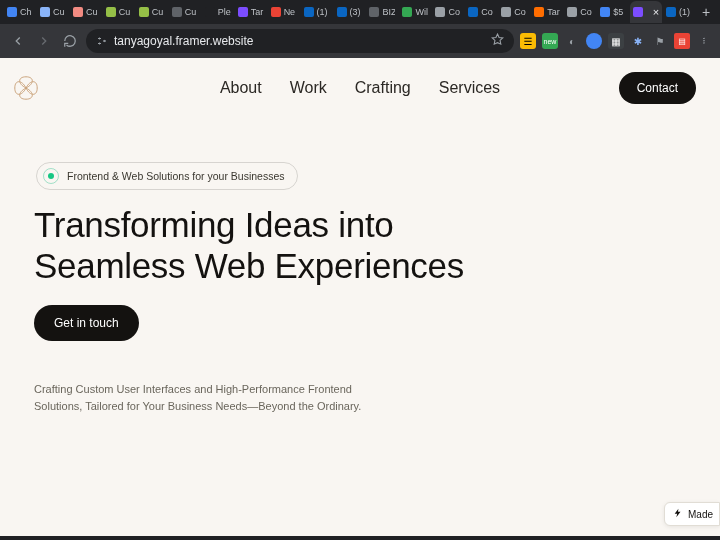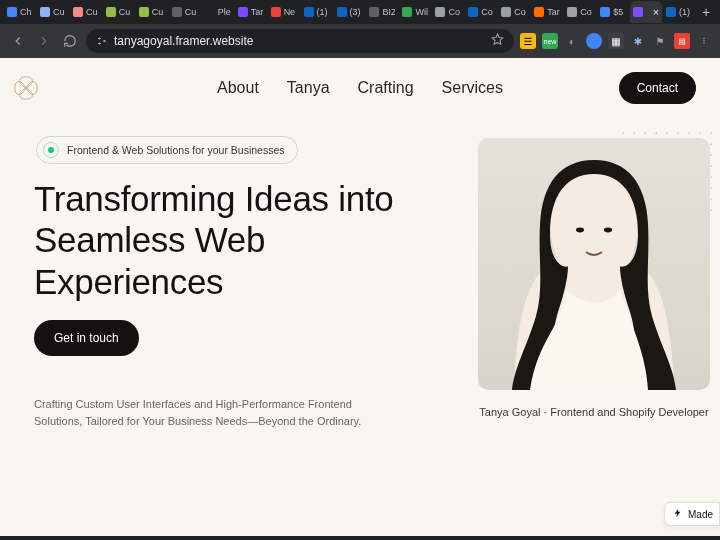--- a/index.html
+++ b/index.html
@@ -152,20 +152,21 @@
     display: inline-flex;
     align-items: center;
     gap: 8px;
     border: 1px solid rgba(20,18,16,0.15);
     border-radius: 18px;
     padding: 5px 12px 5px 6px;
     font-size: 10.5px;
     color: #3a372f;
     margin-bottom: 14px;
     margin-left: 2px;
+    margin-top: 26px;
   }
   .badge .dot {
     width: 16px; height: 16px;
     border-radius: 50%;
     border: 1px solid rgba(0,180,120,0.35);
     display: flex; align-items: center; justify-content: center;
   }
   .badge .dot::after {
     content: "";
     width: 6px; height: 6px;
@@ -394,21 +395,21 @@
           <g stroke="#c9a27a" stroke-width="1.4" fill="none">
             <path d="M20 20 C8 14,8 4,20 4 C32 4,32 14,20 20"></path>
             <path d="M20 20 C32 26,32 36,20 36 C8 36,8 26,20 20"></path>
             <path d="M20 20 C14 8,4 8,4 20 C4 32,14 32,20 20"></path>
             <path d="M20 20 C26 32,36 32,36 20 C36 8,26 8,20 20"></path>
           </g>
         </svg>
     </div>
     <nav class="nav">
       <a>About</a>
-      <a>Tanya</a>
+      <a>Work</a>
       <a>Crafting</a>
       <a>Services</a>
     </nav>
     <div class="contact-btn">
       <span>Contact</span>
     </div>
   </div>
 
   <div class="hero">
     <div class="hero-left">
@@ -416,34 +417,20 @@
         <span class="dot"></span>
         <span>Frontend &amp; Web Solutions for your Businesses</span>
       </div>
       <h1 class="headline">Transforming Ideas into Seamless Web Experiences</h1>
       <div class="cta">
         <span>Get in touch</span>
       </div>
       <p class="tagline">Crafting Custom User Interfaces and High-Performance Frontend Solutions, Tailored for Your Business Needs—Beyond the Ordinary.</p>
     </div>
 
-    <div class="hero-right">
-      <div class="dot-grid"></div>
-      <div class="portrait">
-        <svg width="232" height="252" viewBox="0 0 232 252">
-          <path d="M116 26 C142 26 158 48 160 78 C161 100 154 120 150 130 C168 120 186 150 192 200 C196 232 196 252 196 252 L36 252 C36 252 36 232 40 200 C46 150 64 120 82 130 C78 120 71 100 72 78 C74 48 90 26 116 26 Z" fill="#f4ece2"></path>
-          <path d="M116 22 C150 22 168 46 170 86 C172 120 166 150 174 178 C182 206 196 230 198 252 L150 252 C150 252 164 210 152 174 C146 156 142 140 142 128 C142 130 160 130 160 96 C160 58 144 36 116 36 C88 36 72 58 72 96 C72 130 90 130 90 128 C90 140 86 156 80 174 C68 210 82 252 82 252 L34 252 C36 230 50 206 58 178 C66 150 60 120 62 86 C64 46 82 22 116 22 Z" fill="#1b1713"></path>
-          <ellipse cx="102" cy="92" rx="4" ry="2.4" fill="#1b1713"></ellipse>
-          <ellipse cx="130" cy="92" rx="4" ry="2.4" fill="#1b1713"></ellipse>
-          <path d="M108 114 Q116 120 124 114" stroke="#7a5a48" stroke-width="2" fill="none"></path>
-          <path d="M88 152 C84 190 60 200 52 252 L170 252 C168 212 150 182 142 150 C136 166 110 172 88 152 Z" fill="#fbf6ef"></path>
-        </svg>
-      </div>
-      <div class="caption">Tanya Goyal · Frontend and Shopify Developer</div>
-    </div>
   </div>
 
   <div class="made-tag">
     <span>
       <svg width="10" height="10" viewBox="0 0 24 24">
           <path d="M13 2 L4 14 h6 l-2 8 10-13 h-6z" fill="#141210"></path>
         </svg>
     </span>
     <span>Made</span>
   </div>

